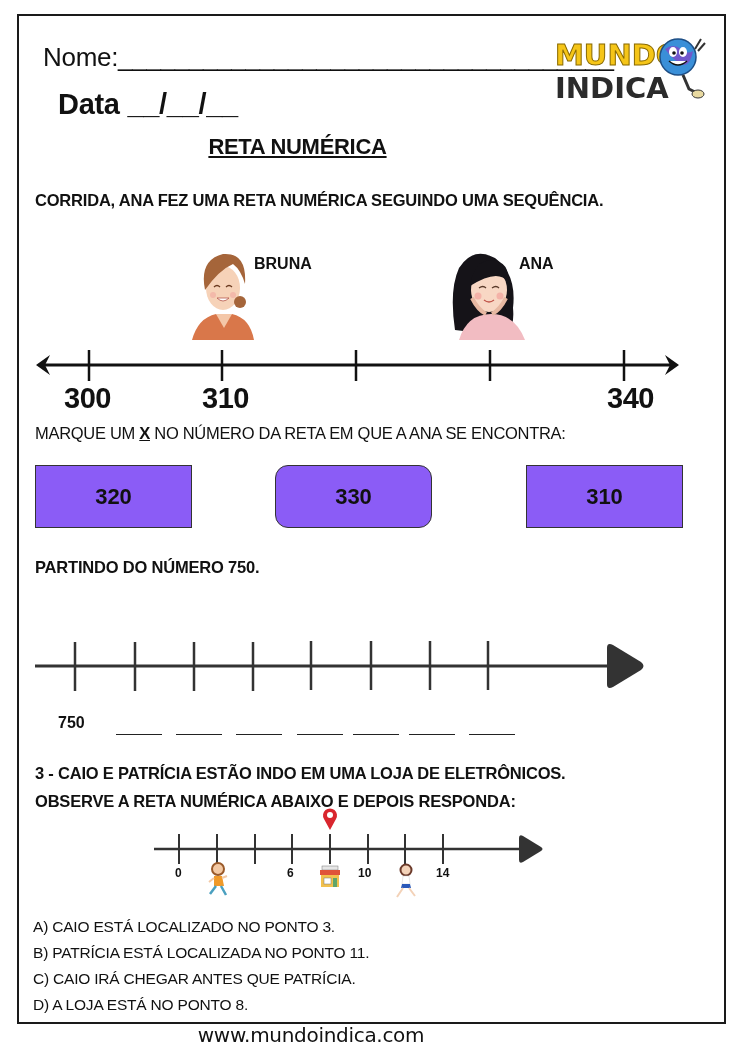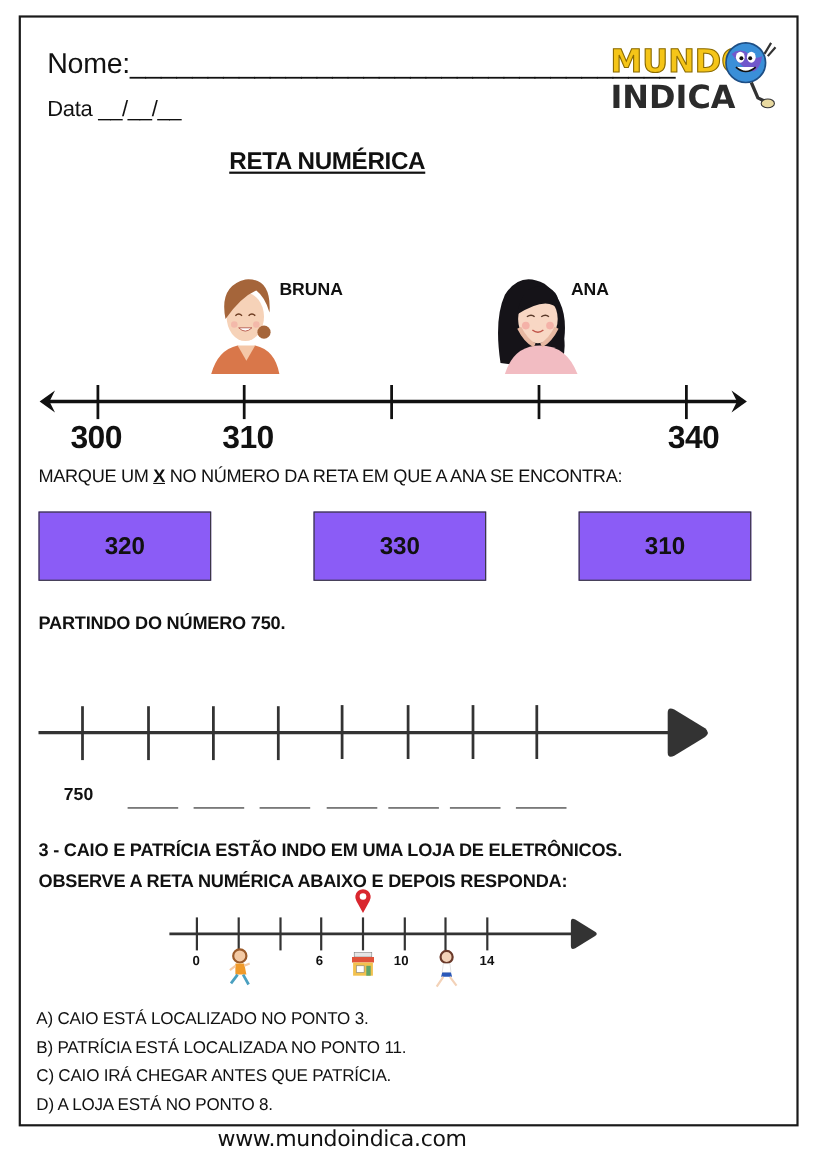--- a/index.html
+++ b/index.html
@@ -1,21 +1,21 @@
 <!DOCTYPE html>
 <html><head>
 <meta charset="utf-8">
 <style>
   * { box-sizing: border-box; margin: 0; padding: 0; }
   html, body { width: 743px; height: 1050px; background: #ffffff; overflow: hidden; }
   body { position: relative; font-family: "Liberation Sans", "DejaVu Sans", sans-serif; color: #111; }
   .frame { position: absolute; left: 17px; top: 14px; width: 709px; height: 1010px; border: 2px solid #1a1a1a; }
   .abs { position: absolute; white-space: nowrap; }
   .nome { left: 43px; top: 42px; font-size: 26px; font-weight: 400; letter-spacing: -0.3px; }
-  .data { left: 43px; top: 88px; font-size: 20px; font-weight: 400; letter-spacing: -0.3px; }
+  .data { left: 58px; top: 88px; font-size: 29px; font-weight: 700; letter-spacing: -0.3px; }
   .title { left: 0; width: 595px; top: 134px; text-align: center; font-size: 22px; font-weight: 700; letter-spacing: -0.3px; text-decoration: underline; }
   .q { left: 35px; font-size: 16.5px; font-weight: 700; line-height: 28px; letter-spacing: -0.2px; }
   .q1 { top: 186px; }
   .q2 { top: 553px; }
   .q3 { top: 759px; }
   .name-label { font-size: 16px; font-weight: 700; }
   .tick-label { font-size: 29px; font-weight: 700; letter-spacing: -0.5px; }
   .instr { left: 35px; top: 424px; font-size: 16.5px; font-weight: 400; letter-spacing: -0.3px; }
   .instr u { font-weight: 700; }
   .choice { position: absolute; top: 465px; width: 157px; height: 63px; border: 1.5px solid #333; display: flex; align-items: center; justify-content: center; font-size: 22px; font-weight: 700; cursor: pointer; background: #8b5cf6; }
@@ -50,20 +50,21 @@
       <path d="M142 14 l6 -10 M145 16 l7 -8" stroke="#333" stroke-width="2"></path>
       <path d="M130 40 l6 14 l8 4" stroke="#333" stroke-width="3" fill="none"></path>
       <ellipse cx="145" cy="59" rx="6" ry="4" fill="#e8d9a0" stroke="#333"></ellipse>
     </g>
   </svg>
 </div>
 
 <div class="abs title">RETA NUMÉRICA</div>
 
 <div class="abs q q1">
+  <div>CORRIDA, ANA FEZ UMA RETA NUMÉRICA SEGUINDO UMA SEQUÊNCIA.</div>
 </div>
 
 <div>
   <svg width="743" height="1050">
     <g>
       <path d="M192 340 q6 -22 24 -26 q8 4 16 0 q18 4 22 26z" fill="#d9774a"></path>
       <path d="M216 314 l8 14 l8 -14" fill="#f4c7a8"></path>
       <ellipse cx="223" cy="288" rx="17" ry="22" fill="#f6d2b8"></ellipse>
       <path d="M205 290 q-6 -30 18 -36 q24 -2 22 30 q-4 -14 -12 -20 q-14 6 -28 26z" fill="#a5653a"></path>
       <circle cx="240" cy="302" r="6" fill="#a5653a"></circle>
@@ -105,21 +106,21 @@
     <line x1="624" y1="350" x2="624" y2="381" stroke="#111" stroke-width="2.5"></line>
   </svg>
 </div>
 <div class="abs tick-label" style="left:64px; top:382px;">300</div>
 <div class="abs tick-label" style="left:202px; top:382px;">310</div>
 <div class="abs tick-label" style="left:607px; top:382px;">340</div>
 
 <div class="abs instr"><span>MARQUE UM </span><u>X</u><span> NO NÚMERO DA RETA EM QUE A ANA SE ENCONTRA:</span></div>
 
 <div class="choice" style="left:35px;">320</div>
-<div class="choice" style="left:285px;">330</div>
+<div class="choice" style="left:275px;border-radius:13px;">330</div>
 <div class="choice" style="left:526px;">310</div>
 
 <div class="abs q q2">
   <div>PARTINDO DO NÚMERO 750.</div>
 </div>
 
 <div>
   <svg width="743" height="1050">
     <line x1="35" y1="666" x2="615" y2="666" stroke="#333" stroke-width="3"></line>
     <path d="M607 648 q0 -6 6 -3 l28 17 q5 4 0 8 l-28 17 q-6 3 -6 -3z" fill="#333"></path>

